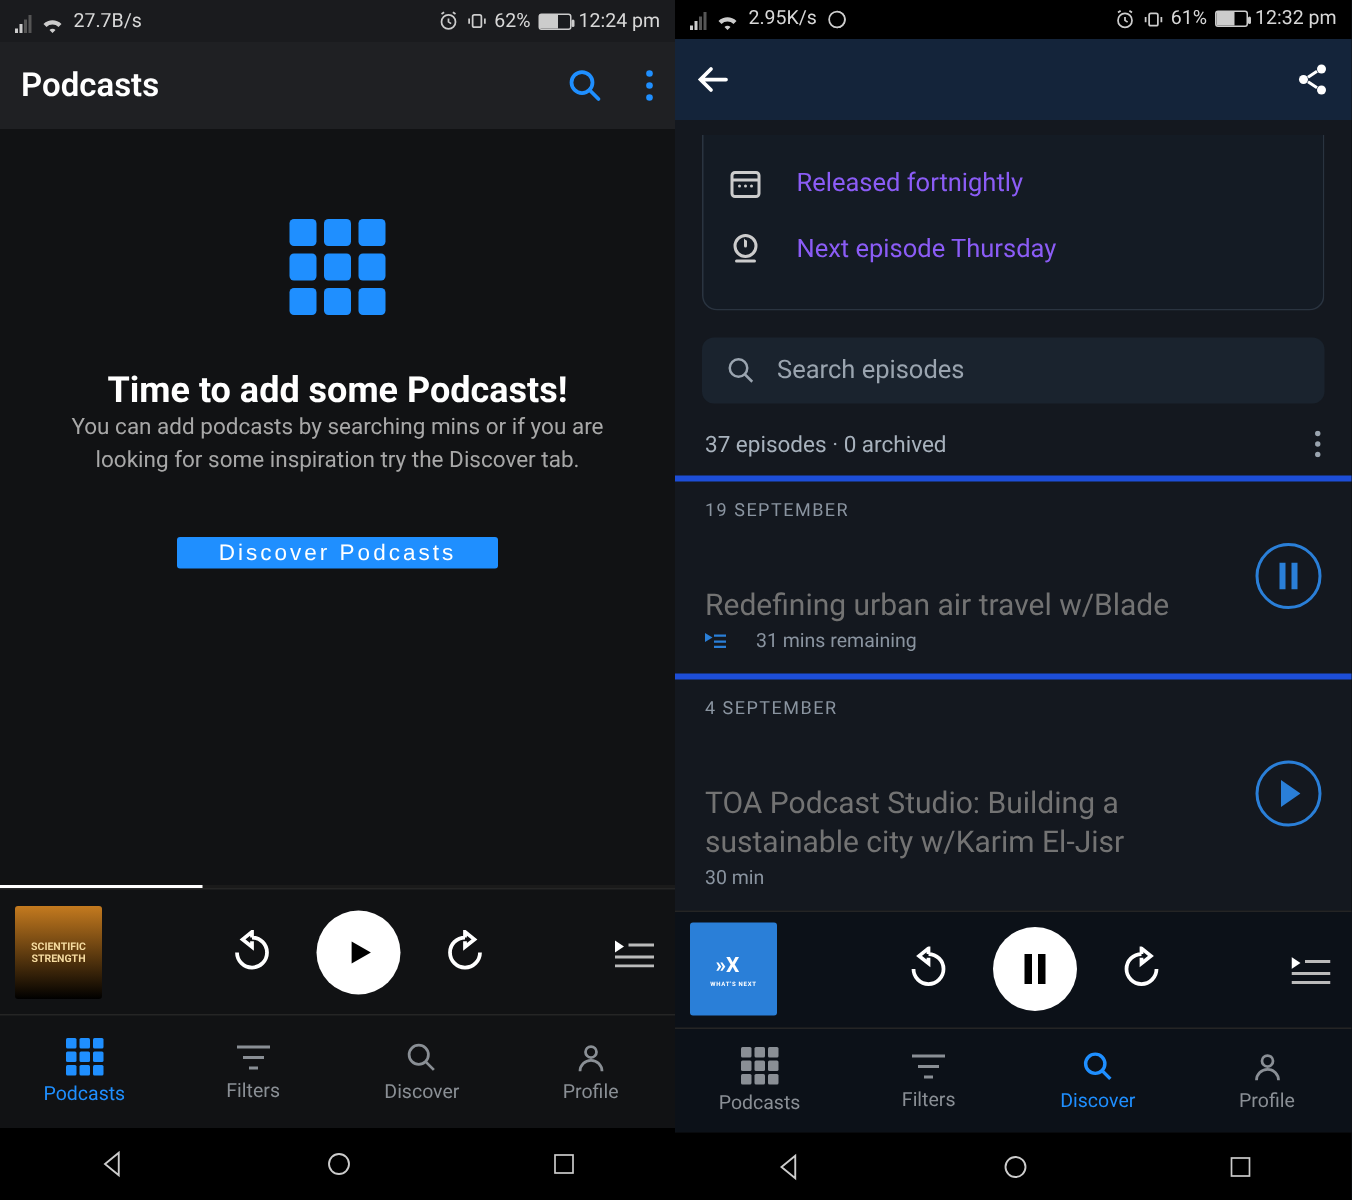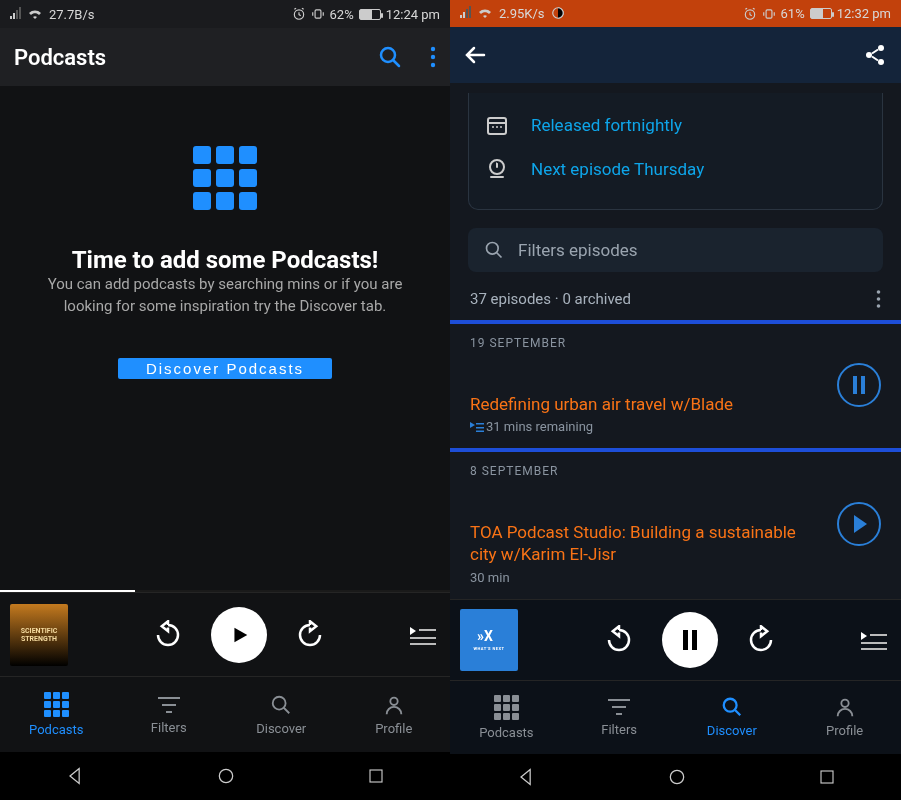--- a/index.html
+++ b/index.html
@@ -24,22 +24,22 @@
   
   .status-bar {
     height: 28px;
     background: #1a1b1e;
     display: flex;
     align-items: center;
     padding: 0 10px;
     font-size: 13px;
     color: #d8d8d8;
   }
-  .screen.right .status-bar { background: #c2410c; }
-  .status-left { display: flex; align-items: flex-start; gap: 6px; }
+  .screen.right .status-bar { background: #000000; }
+  .status-left { display: flex; align-items: flex-end; gap: 6px; }
   .status-right { margin-left: auto; display: flex; align-items: center; gap: 5px; }
   .sig { display:inline-flex; align-items:flex-end; gap:1px; height:12px; }
   .sig span { width:2px; background:#ccc; display:inline-block; }
   .sig span:nth-child(1){height:3px;} .sig span:nth-child(2){height:6px;}
   .sig span:nth-child(3){height:9px; background:#555;} .sig span:nth-child(4){height:12px; background:#555;}
   .battery {
     width: 22px; height: 11px; border:1px solid #ccc; border-radius:2px; position:relative;
   }
   .battery::after{content:"";position:absolute;right:-3px;top:3px;width:2px;height:5px;background:#ccc;border-radius:1px;}
   .battery > div { height:100%; background:#ccc; width:62%; }
@@ -69,39 +69,39 @@
     font-size:15px; letter-spacing:2px; font-weight:500; border-radius:2px;
   }
   
   .info-card {
     margin: 10px 18px 14px;
     border:1px solid #2a3440; border-top:none;
     border-radius: 0 0 10px 10px;
     padding: 10px 16px 18px;
     background:#141b24;
   }
-  .info-row { display:flex; align-items:center; gap:22px; padding:10px 0; color:#0ea5e9; font-size:17px; }
+  .info-row { display:flex; align-items:center; gap:22px; padding:10px 0; color:#8b5cf6; font-size:17px; }
   .info-row svg { flex-shrink:0; }
   .search-box {
     margin: 4px 18px 12px; background:#1a232e; border-radius:8px;
     display:flex; align-items:center; gap:14px; padding:12px 16px;
     color:#9aa4af; font-size:17px;
   }
   .meta-row {
     display:flex; align-items:center; padding: 6px 20px 12px;
     color:#a8b2bd; font-size:15px;
   }
   .episode {
     padding: 12px 20px 14px; border-top:4px solid #1d4ed8;
     display:flex; align-items:center; gap:12px;
   }
   .ep-body { flex:1; }
   .ep-date { font-size:12px; color:#8a94a0; letter-spacing:1px; margin-bottom:4px; }
-  .ep-title { font-size:17px; color:#f97316; line-height:1.3; margin-bottom:4px;margin-top:43px; }
-  .ep-sub { font-size:13px; color:#8a94a0; display:flex; align-items:center; gap:2px; }
+  .ep-title { font-size:20px; color:#737373; line-height:1.3; margin-bottom:4px;margin-top:43px; }
+  .ep-sub { font-size:13px; color:#8a94a0; display:flex; align-items:center; gap:20px; }
   .ep-btn {
     width:44px; height:44px; border:2px solid #2a7fd8; border-radius:50%;
     display:flex; align-items:center; justify-content:center; flex-shrink:0;
   }
   
   .now-playing {
     height: 84px; background:#111214; display:flex; align-items:center; padding:0 10px; gap:6px;
     border-top:1px solid #252525;
   }
   .screen.right .now-playing { background:#0c1118; }
@@ -351,21 +351,21 @@
         </svg>
       <span>Next episode Thursday</span>
     </div>
   </div>
 
   <div class="search-box">
     <svg width="20" height="20" viewBox="0 0 24 24">
         <circle cx="10" cy="10" r="7" fill="none" stroke="#9aa4af" stroke-width="2"></circle>
         <line x1="15" y1="15" x2="21" y2="21" stroke="#9aa4af" stroke-width="2"></line>
       </svg>
-    <span>Filters episodes</span>
+    <span>Search episodes</span>
   </div>
 
   <div class="meta-row">
     <span>37 episodes · 0 archived</span>
     <svg style="margin-left:auto" width="5" height="18" viewBox="0 0 5 18">
         <circle cx="2.5" cy="2" r="1.8" fill="#9aa4af"></circle>
         <circle cx="2.5" cy="9" r="1.8" fill="#9aa4af"></circle>
         <circle cx="2.5" cy="16" r="1.8" fill="#9aa4af"></circle>
       </svg>
   </div>
@@ -387,21 +387,21 @@
     <div class="ep-btn">
       <svg width="16" height="18" viewBox="0 0 16 18">
           <rect x="2" width="4" height="18" fill="#2a7fd8"></rect>
           <rect x="10" width="4" height="18" fill="#2a7fd8"></rect>
         </svg>
     </div>
   </div>
 
   <div class="episode">
     <div class="ep-body">
-      <div class="ep-date">8 SEPTEMBER</div>
+      <div class="ep-date">4 SEPTEMBER</div>
       <div class="ep-title">TOA Podcast Studio: Building a sustainable city w/Karim El-Jisr</div>
       <div class="ep-sub">
         <span>30 min</span>
       </div>
     </div>
     <div class="ep-btn">
       <svg width="16" height="18" viewBox="0 0 16 18">
           <path fill="#2a7fd8" d="M3 0l13 9-13 9z"></path>
         </svg>
     </div>

